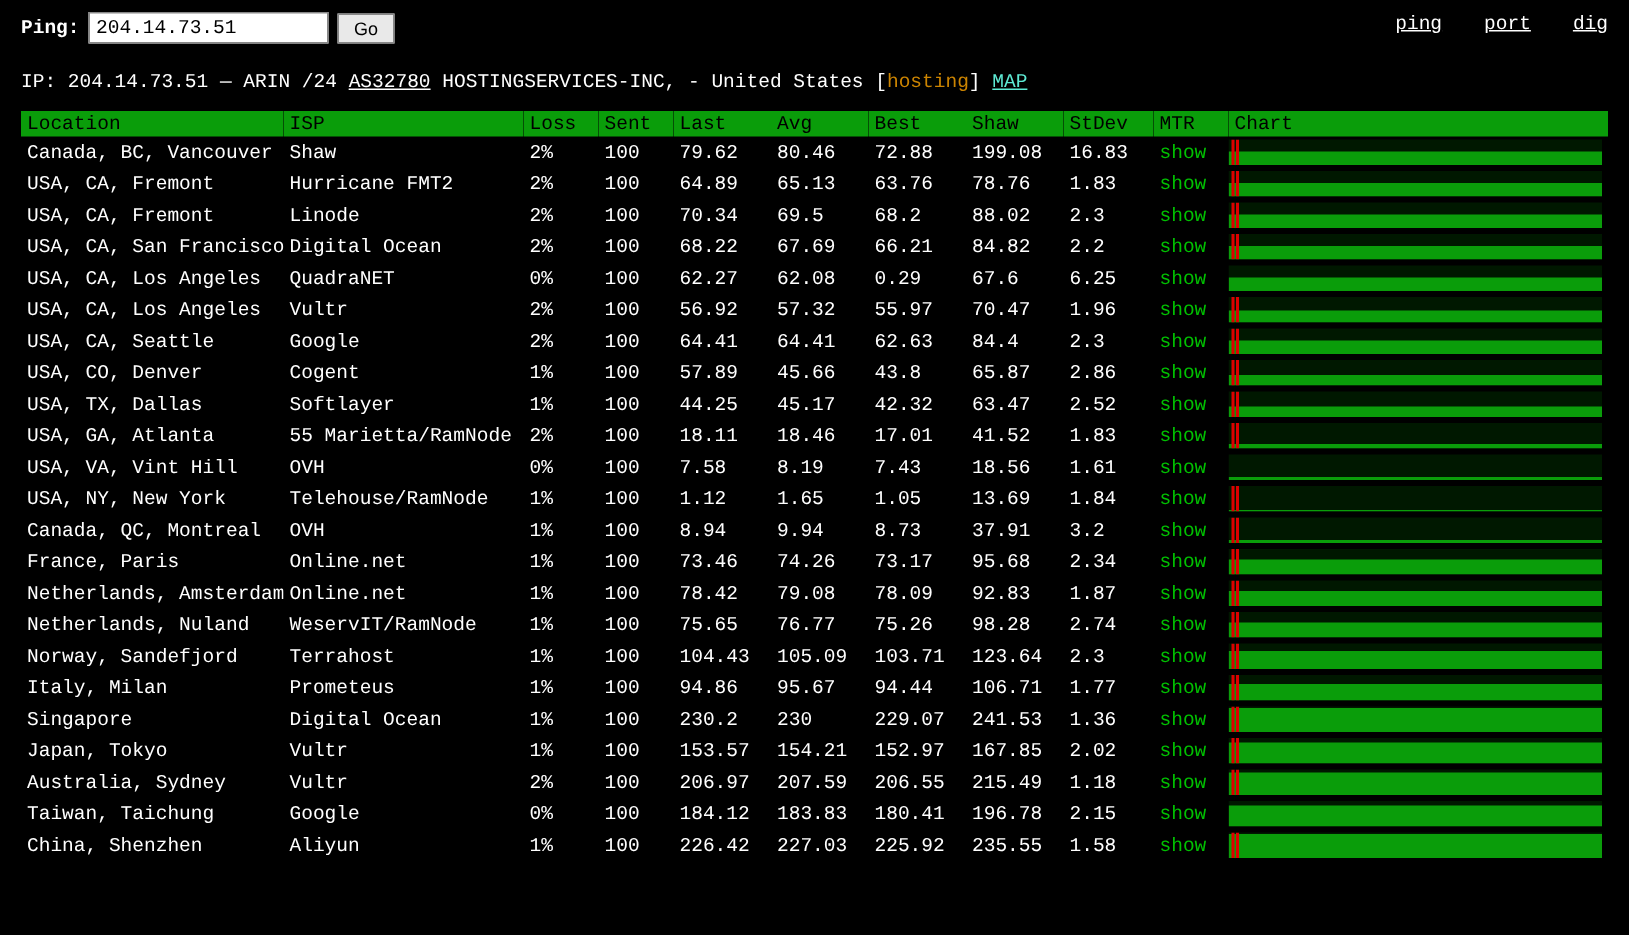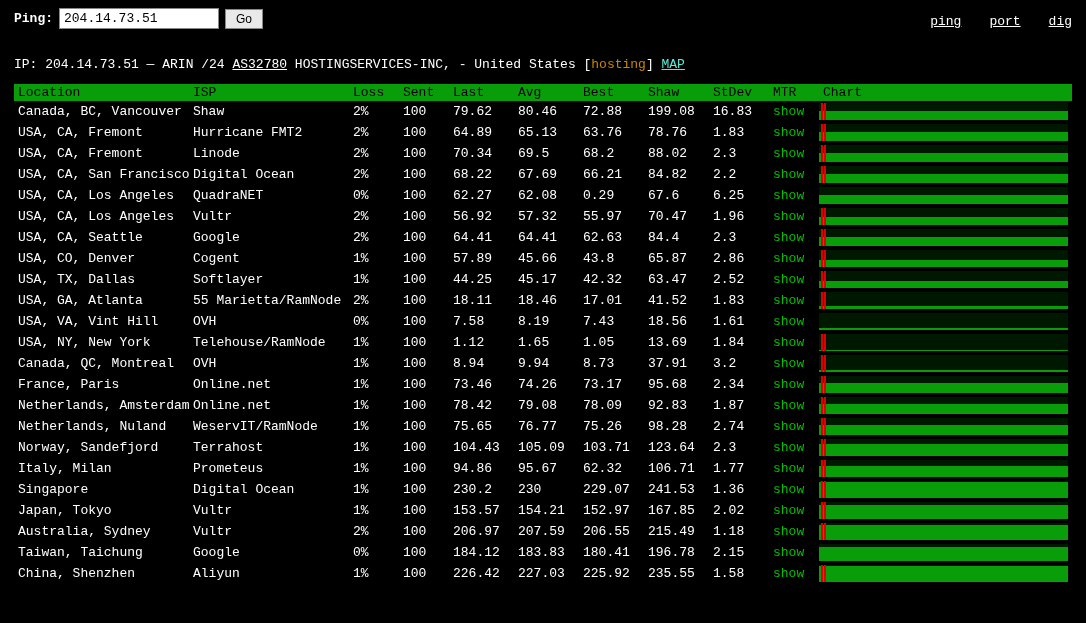--- a/index.html
+++ b/index.html
@@ -7,22 +7,22 @@
   background: #000;
   color: #fff;
   font-family: "Courier New", Courier, monospace;
   font-size: 13px;
   padding: 8px 14px;
   width: 1086px;
 }
 .topbar {
   display: flex;
   justify-content: space-between;
-  align-items: flex-end;
-  margin-bottom: 28px;
+  align-items: flex-start;
+  margin-bottom: 18px;
 }
 .left-controls { display: flex; align-items: center; gap: 6px; }
 .ping-label { color: #fff; font-weight: bold; }
 .ip-input {
   background: #fff; color: #000; border: 1px solid #888;
   font-family: inherit; font-size: 13px; padding: 2px 4px; width: 160px;
 }
 .go-btn {
   background: #e9e9e9; color: #000; border: 1px solid #888;
   font-family: Arial, sans-serif; font-size: 12px; padding: 2px 10px; cursor: pointer;
@@ -418,21 +418,21 @@
           </div>
         </td>
       </tr>
       <tr>
         <td>Italy, Milan</td>
         <td>Prometeus</td>
         <td>1%</td>
         <td>100</td>
         <td>94.86</td>
         <td>95.67</td>
-        <td>62.32</td>
+        <td>94.44</td>
         <td>106.71</td>
         <td>1.77</td>
         <td><span class="green-link">show</span></td>
         <td class="chart-cell">
           <div class="chart-box">
             <div class="chart-fill" style="height: 67%;"></div>
             <div class="chart-red"></div>
           </div>
         </td>
       </tr>

